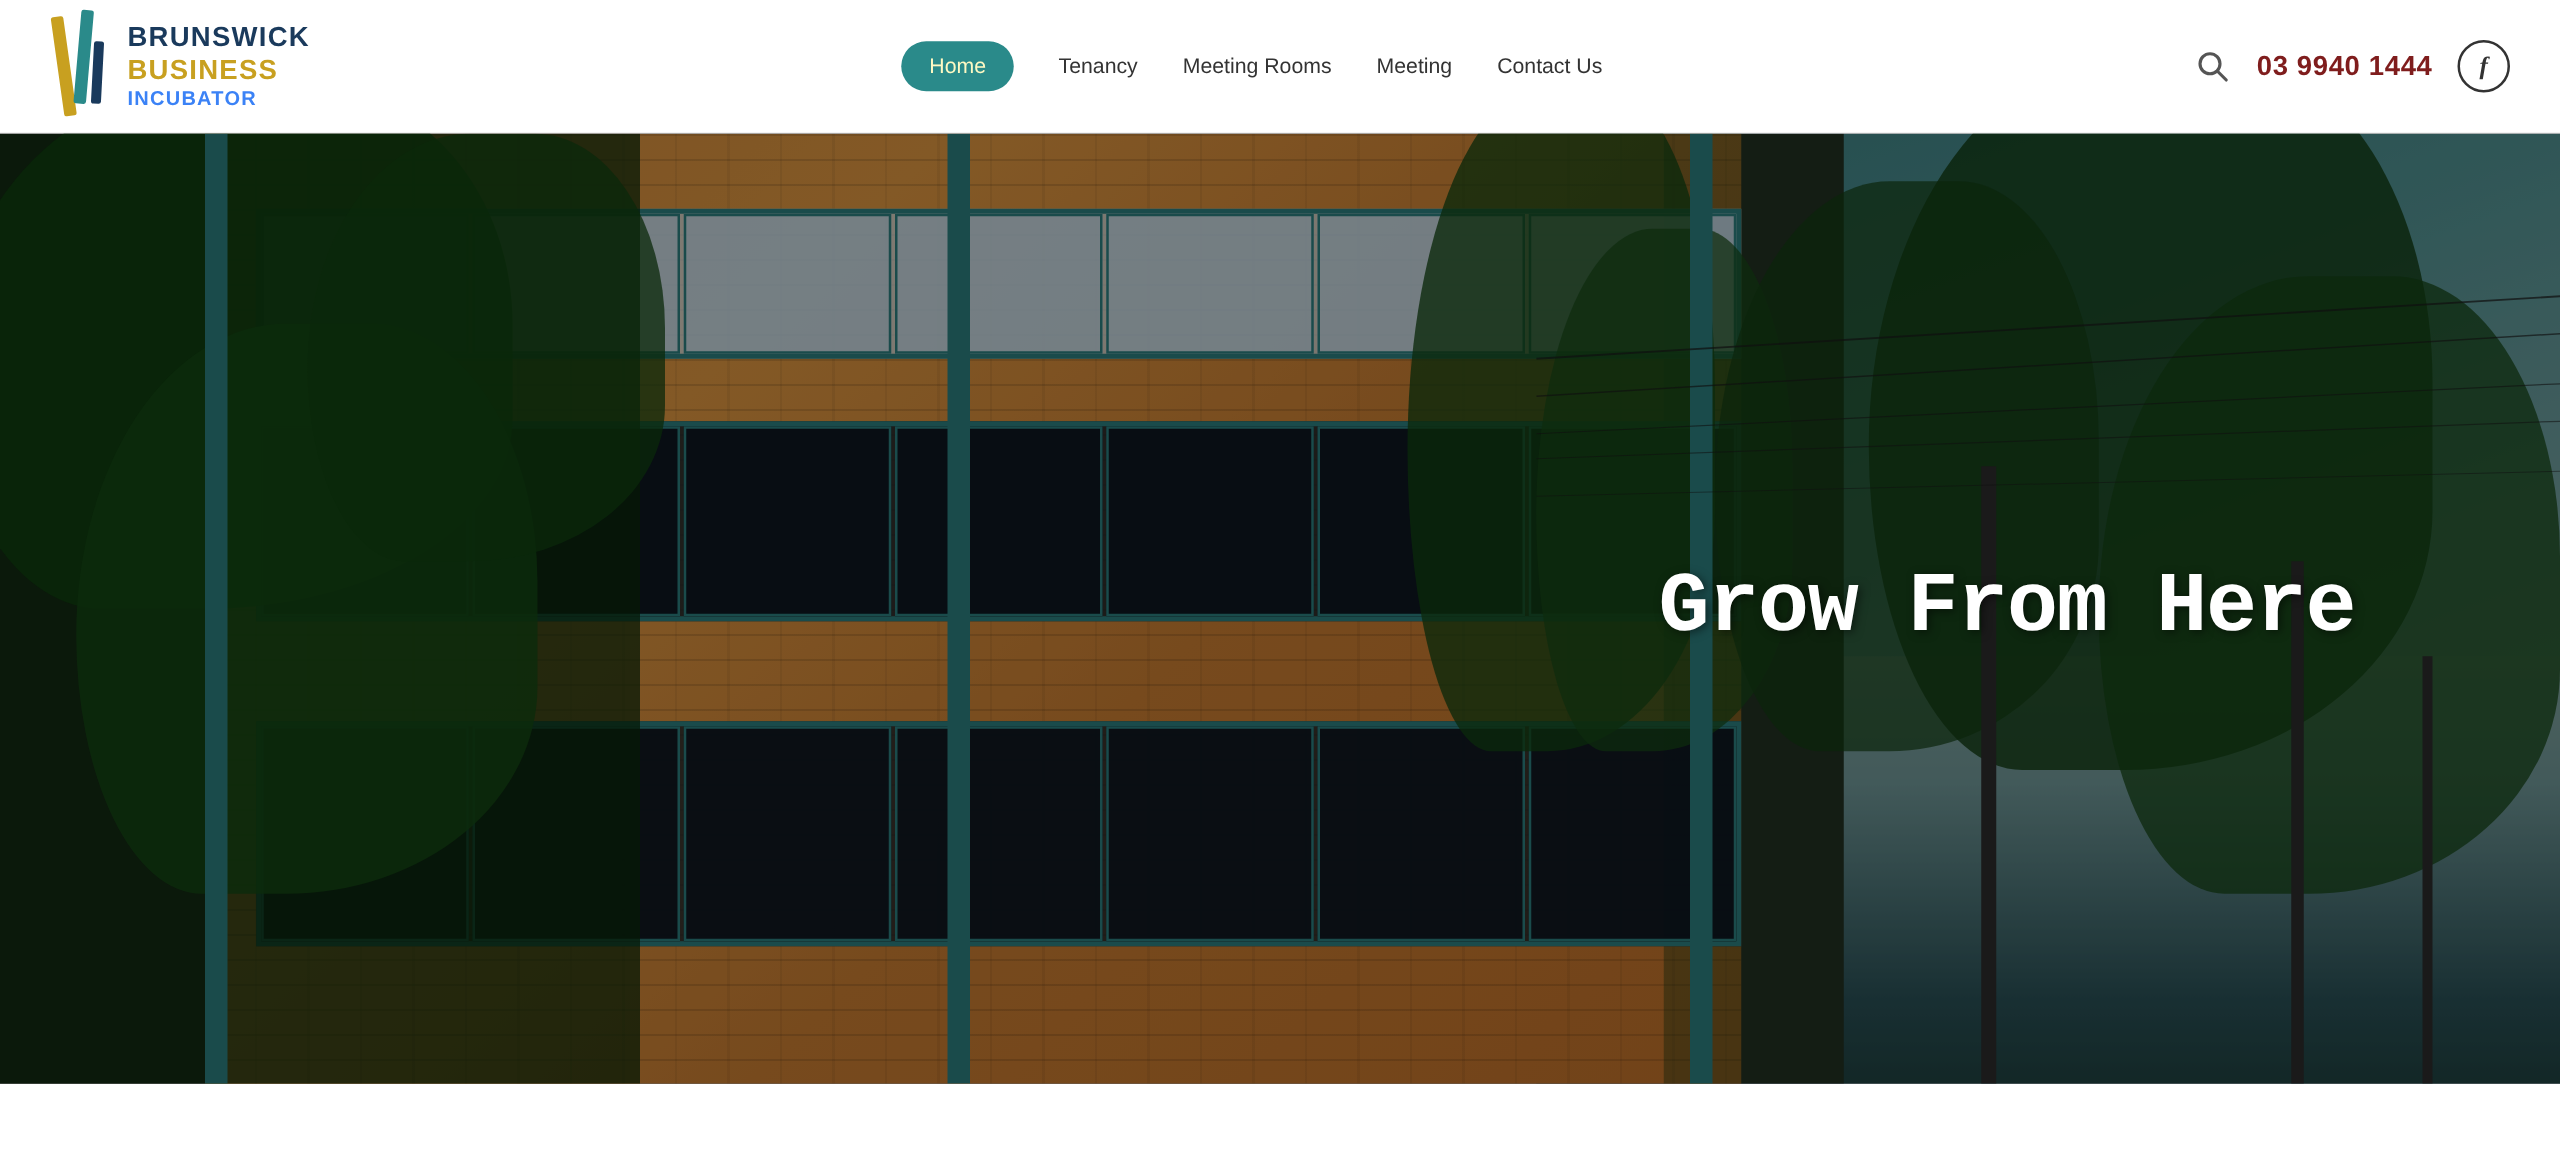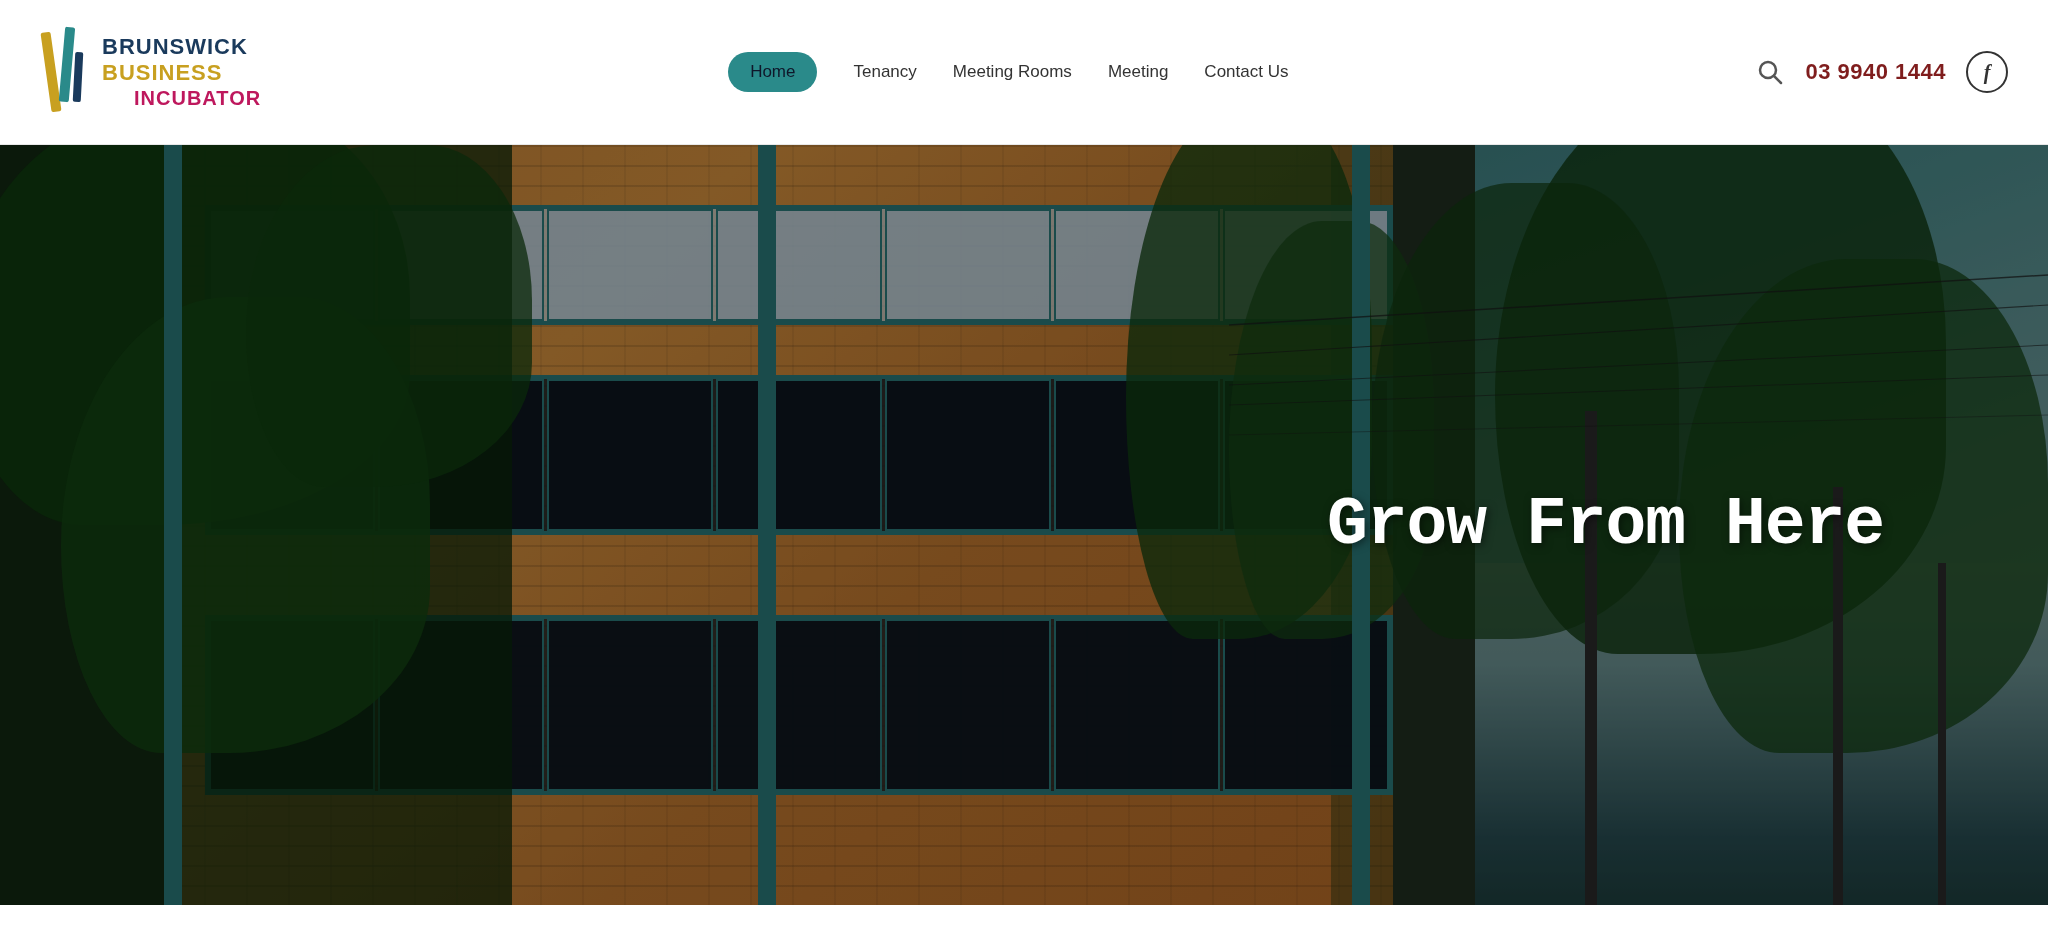--- a/index.html
+++ b/index.html
@@ -3,21 +3,21 @@
   <meta charset="utf-8">
   <style>
     * { margin: 0; padding: 0; box-sizing: border-box; }
     body { font-family: 'Arial', sans-serif; background: #fff; overflow-x: hidden; }
 
     
     .header {
       display: flex;
       justify-content: space-between;
       padding: 0 40px;
-      height: 145px;
+      height: 107px;
       background: #fff;
       border-bottom: 1px solid #e8e8e8;
     }
 
     .logo-area {
       display: flex;
       align-items: center;
       gap: 12px;
     }
 
@@ -42,45 +42,44 @@
     }
 
     .logo-text .business {
       font-size: 22px;
       font-weight: 900;
       color: #c8a020;
       letter-spacing: 1px;
     }
 
     .logo-text .incubator {
-      font-size: 20px;
+      font-size: 16px;
       font-weight: 900;
-      color: #be185d;
+      color: #3b82f6;
       letter-spacing: 1px;
-      margin-left: 32px;
     }
 
     
     .nav {
       display: flex;
       align-items: center;
       gap: 36px;
     }
 
     .nav-item {
       font-size: 17px;
       color: #333;
       text-decoration: none;
       cursor: pointer;
       font-weight: 400;
     }
 
     .nav-item.active {
       background: #2a8a8a;
-      color: #0f172a;
+      color: #fef9c3;
       padding: 10px 22px;
       border-radius: 30px;
       font-weight: 500;
     }
 
     
     .header-right {
       display: flex;
       align-items: center;
       gap: 20px;

